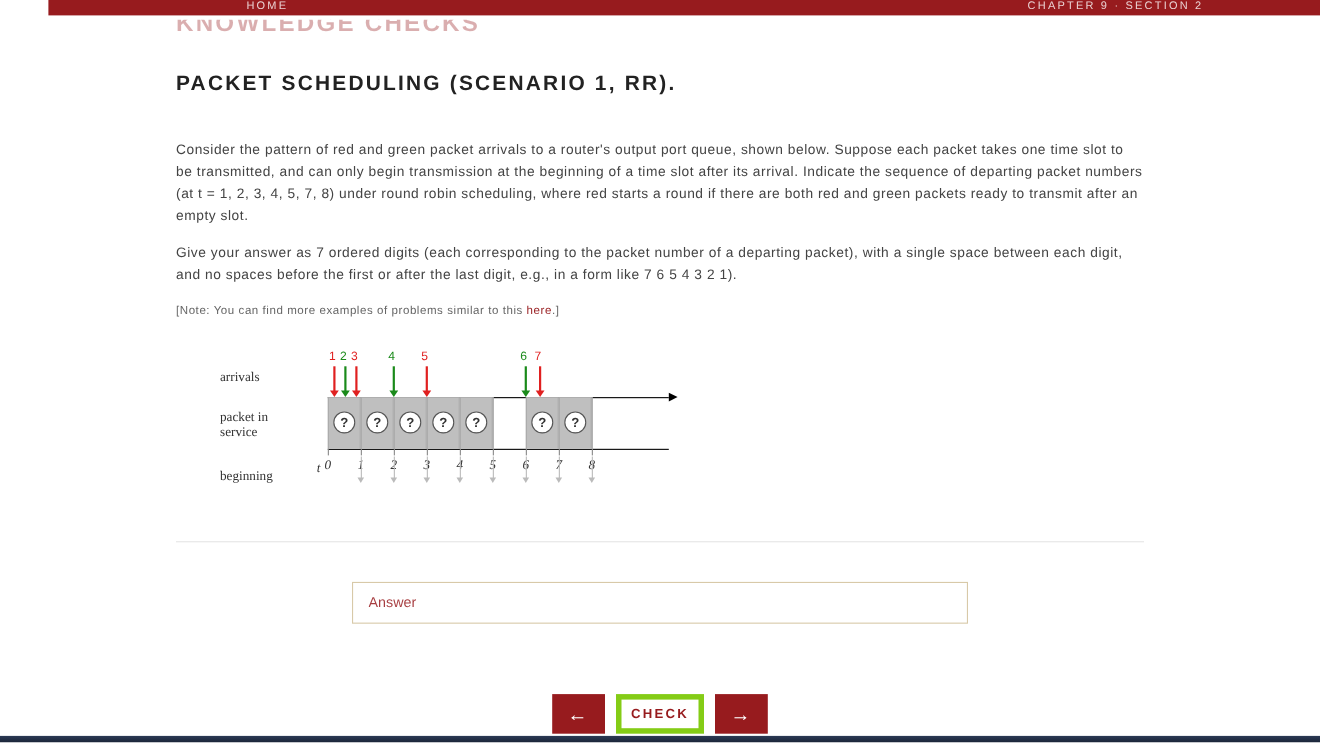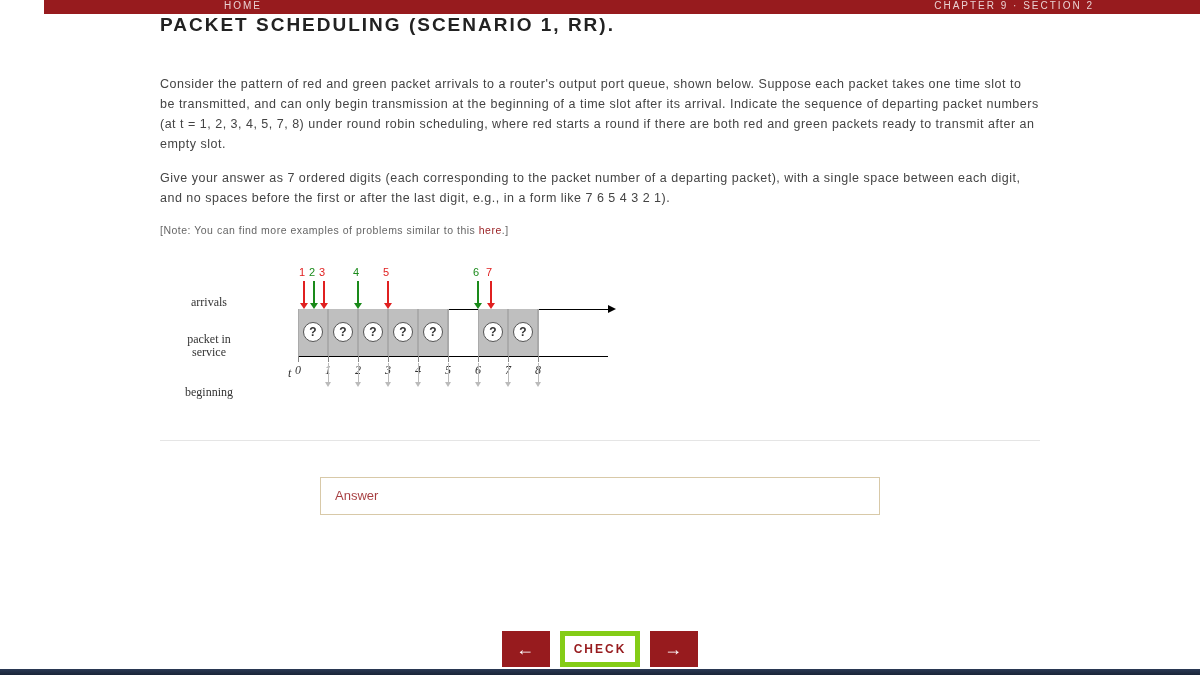--- a/index.html
+++ b/index.html
@@ -74,26 +74,25 @@
     margin-top: 4px;
   }
   .diagram {
     position: relative;
     width: 420px;
     height: 155px;
     font-family: Georgia, serif;
   }
   .rowlabel {
     position: absolute;
-    right: 356px;
+    right: 320px;
     font-size: 12px;
     color: #333;
-    text-align: center;
+    text-align: left;
     width: 90px;
-    margin-top: 12px;
   }
   .rl-arr { top: 22px; }
   .rl-serv { top: 60px; line-height: 1.1; }
   .rl-dep { top: 112px; }
   .t-label {
     position: absolute;
     left: 98px;
     top: 105px;
     font-style: italic;
     font-size: 12px;
@@ -246,20 +245,21 @@
 </style>
 </head>
 <body>
 
 <div class="topbar">
   <span>HOME</span>
   <span>CHAPTER 9 · SECTION 2</span>
 </div>
 
 <div class="content">
+  <div class="page-heading">KNOWLEDGE CHECKS</div>
 
   <h2 class="question-title">PACKET SCHEDULING (SCENARIO 1, RR).</h2>
 
   <div class="qtext">
     <p>Consider the pattern of red and green packet arrivals to a router's output port queue, shown below. Suppose each packet takes one time slot to be transmitted, and can only begin transmission at the beginning of a time slot after its arrival.  Indicate the sequence of departing packet numbers (at t = 1, 2, 3, 4, 5, 7, 8) under round robin scheduling, where red starts a round if there are both red and green packets ready to transmit after an empty slot.</p>
     <p>Give your answer as 7 ordered digits (each corresponding to the packet number of a departing packet), with a single space between each digit, and no spaces before the first or after the last digit, e.g., in a form like 7 6 5 4 3 2 1).</p>
     <p class="note">
       <span>[Note: You can find more examples of problems similar to this </span><a href="#">here</a><span>.]</span>
     </p>
   </div>

